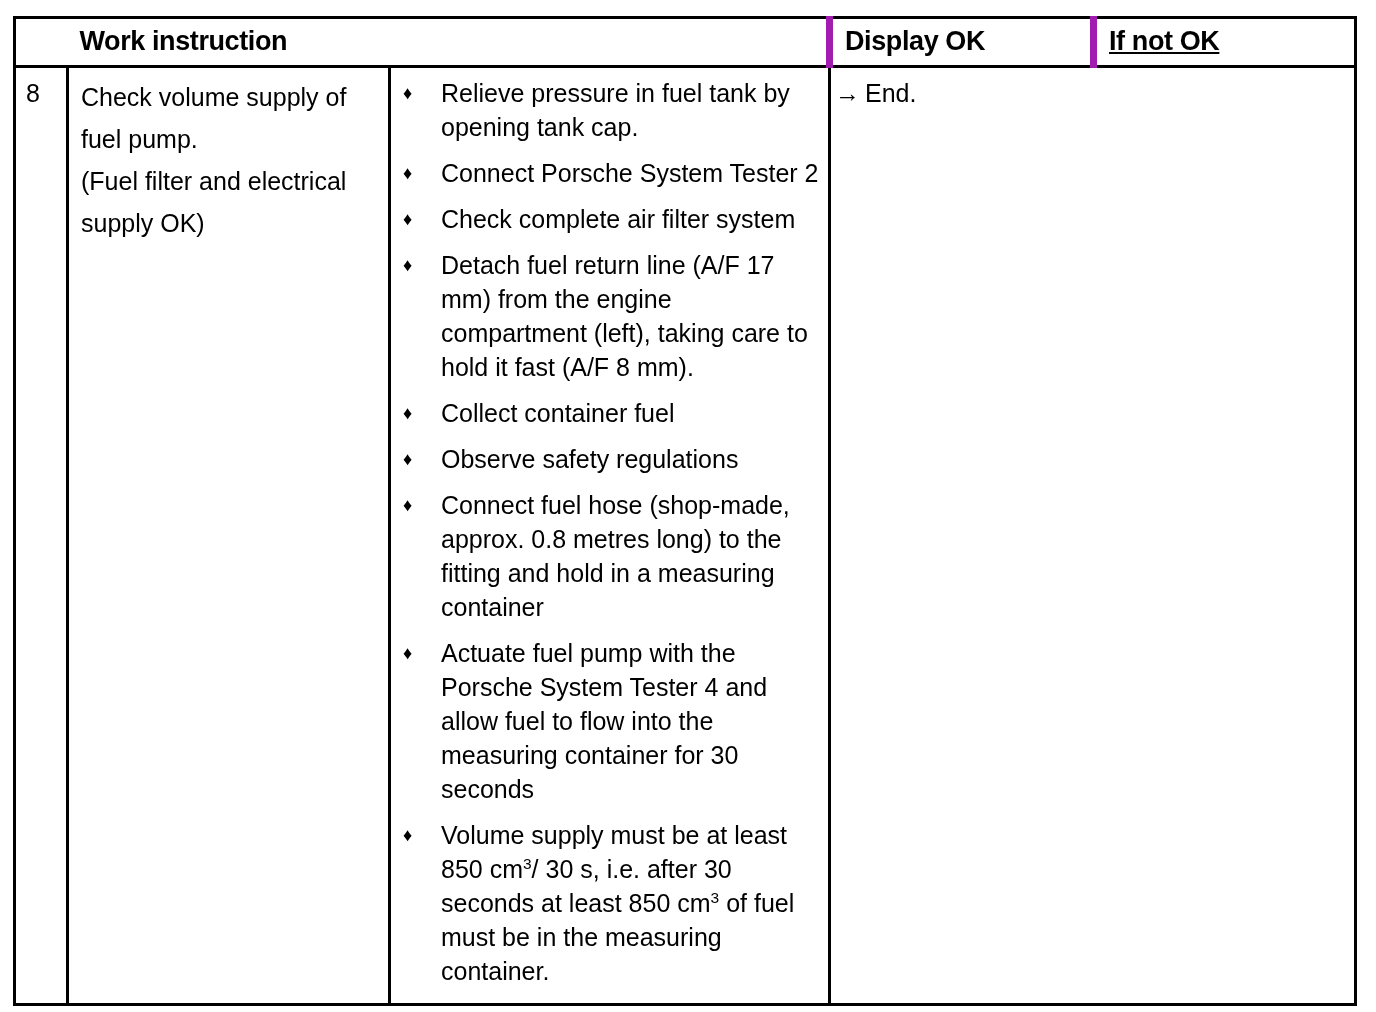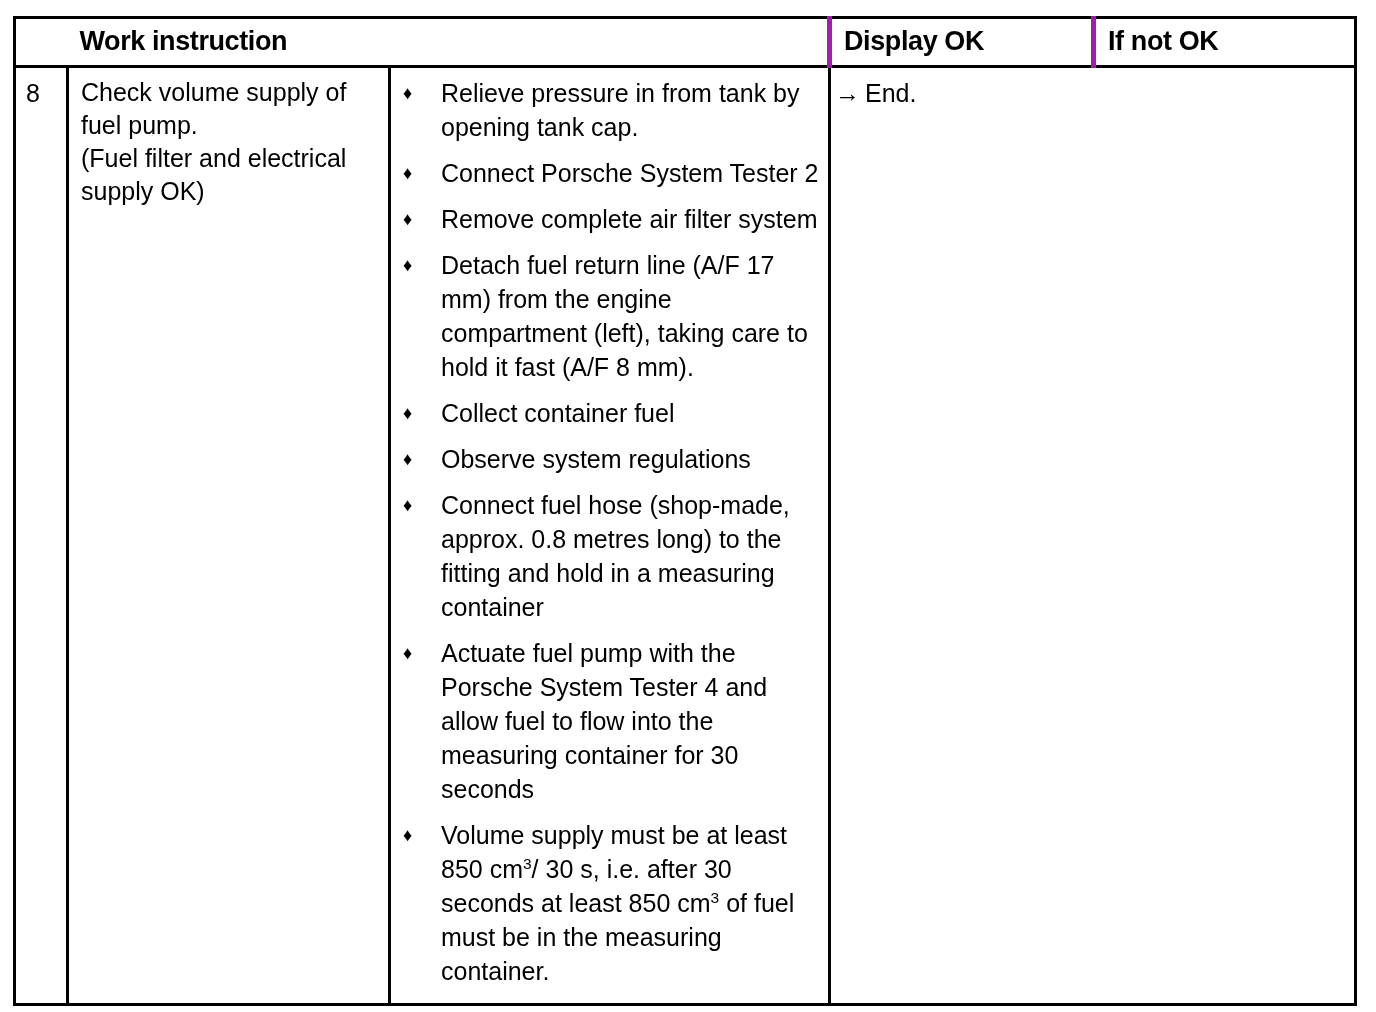--- a/index.html
+++ b/index.html
@@ -41,22 +41,22 @@
     font-weight: normal;
   }
 
   
   .hdr-row td {
     border-top: 3px solid #000;
     border-bottom: 3px solid #000;
     height: 46px;
   }
   .hdr-row td.first { border-left: 3px solid #000; }
-  .hdr-row td.last  { border-right: 3px solid #000; }
-  .hdr-row td.divider-left { border-left: 5px solid #a21caf; }
+  .hdr-row td.last  { border-right: 3px solid #000; text-decoration: underline; }
+  .hdr-row td.divider-left { border-left: 7px solid #a21caf; }
 
   .hdr-label {
     font-family: "Liberation Sans", sans-serif;
     font-weight: bold;
     font-size: 27px;
     letter-spacing: -0.4px;
     line-height: 30px;
     padding: 7px 0 0 12px;
     white-space: nowrap;
   }
@@ -72,21 +72,21 @@
 
   
   .cell-num {
     font-size: 25px;
     line-height: 34px;
     padding: 8px 0 0 10px;
   }
 
   .cell-task {
     font-size: 25px;
-    line-height: 33px;
+    line-height: 42px;
     padding: 8px 10px 0 12px;
   }
   .cell-task .task-line { white-space: pre-wrap; }
 
   .cell-steps {
     padding: 8px 6px 0 4px;
   }
 
   .bullet-list {
     list-style: none;
@@ -174,41 +174,41 @@
             <span class="task-line">Check volume supply of fuel pump.
 (Fuel filter and electrical supply OK)</span>
           </div>
         </td>
 
         <td style="border-left:3px solid #000;">
           <div class="cell-steps">
             <ul class="bullet-list" id="step-list">
                 <li class="bullet-item">
                   <span class="bullet-marker">♦</span>
-                  <span class="bullet-text">Relieve pressure in from tank by opening tank cap.</span>
+                  <span class="bullet-text">Relieve pressure in fuel tank by opening tank cap.</span>
                 </li>
                 <li class="bullet-item">
                   <span class="bullet-marker">♦</span>
                   <span class="bullet-text">Connect Porsche System Tester 2</span>
                 </li>
                 <li class="bullet-item">
                   <span class="bullet-marker">♦</span>
-                  <span class="bullet-text">Remove complete air filter system</span>
+                  <span class="bullet-text">Check complete air filter system</span>
                 </li>
                 <li class="bullet-item">
                   <span class="bullet-marker">♦</span>
                   <span class="bullet-text">Detach fuel return line (A/F 17 mm) from the engine compartment (left), taking care to hold it fast (A/F 8 mm).</span>
                 </li>
                 <li class="bullet-item">
                   <span class="bullet-marker">♦</span>
                   <span class="bullet-text">Collect container fuel</span>
                 </li>
                 <li class="bullet-item">
                   <span class="bullet-marker">♦</span>
-                  <span class="bullet-text">Observe system regulations</span>
+                  <span class="bullet-text">Observe safety regulations</span>
                 </li>
                 <li class="bullet-item">
                   <span class="bullet-marker">♦</span>
                   <span class="bullet-text">Connect fuel hose (shop-made, approx. 0.8 metres long) to the fitting and hold in a measuring container</span>
                 </li>
                 <li class="bullet-item">
                   <span class="bullet-marker">♦</span>
                   <span class="bullet-text">Actuate fuel pump with the Porsche System Tester 4 and allow fuel to flow into the measuring container for 30 seconds</span>
                 </li>
                 <li class="bullet-item">

